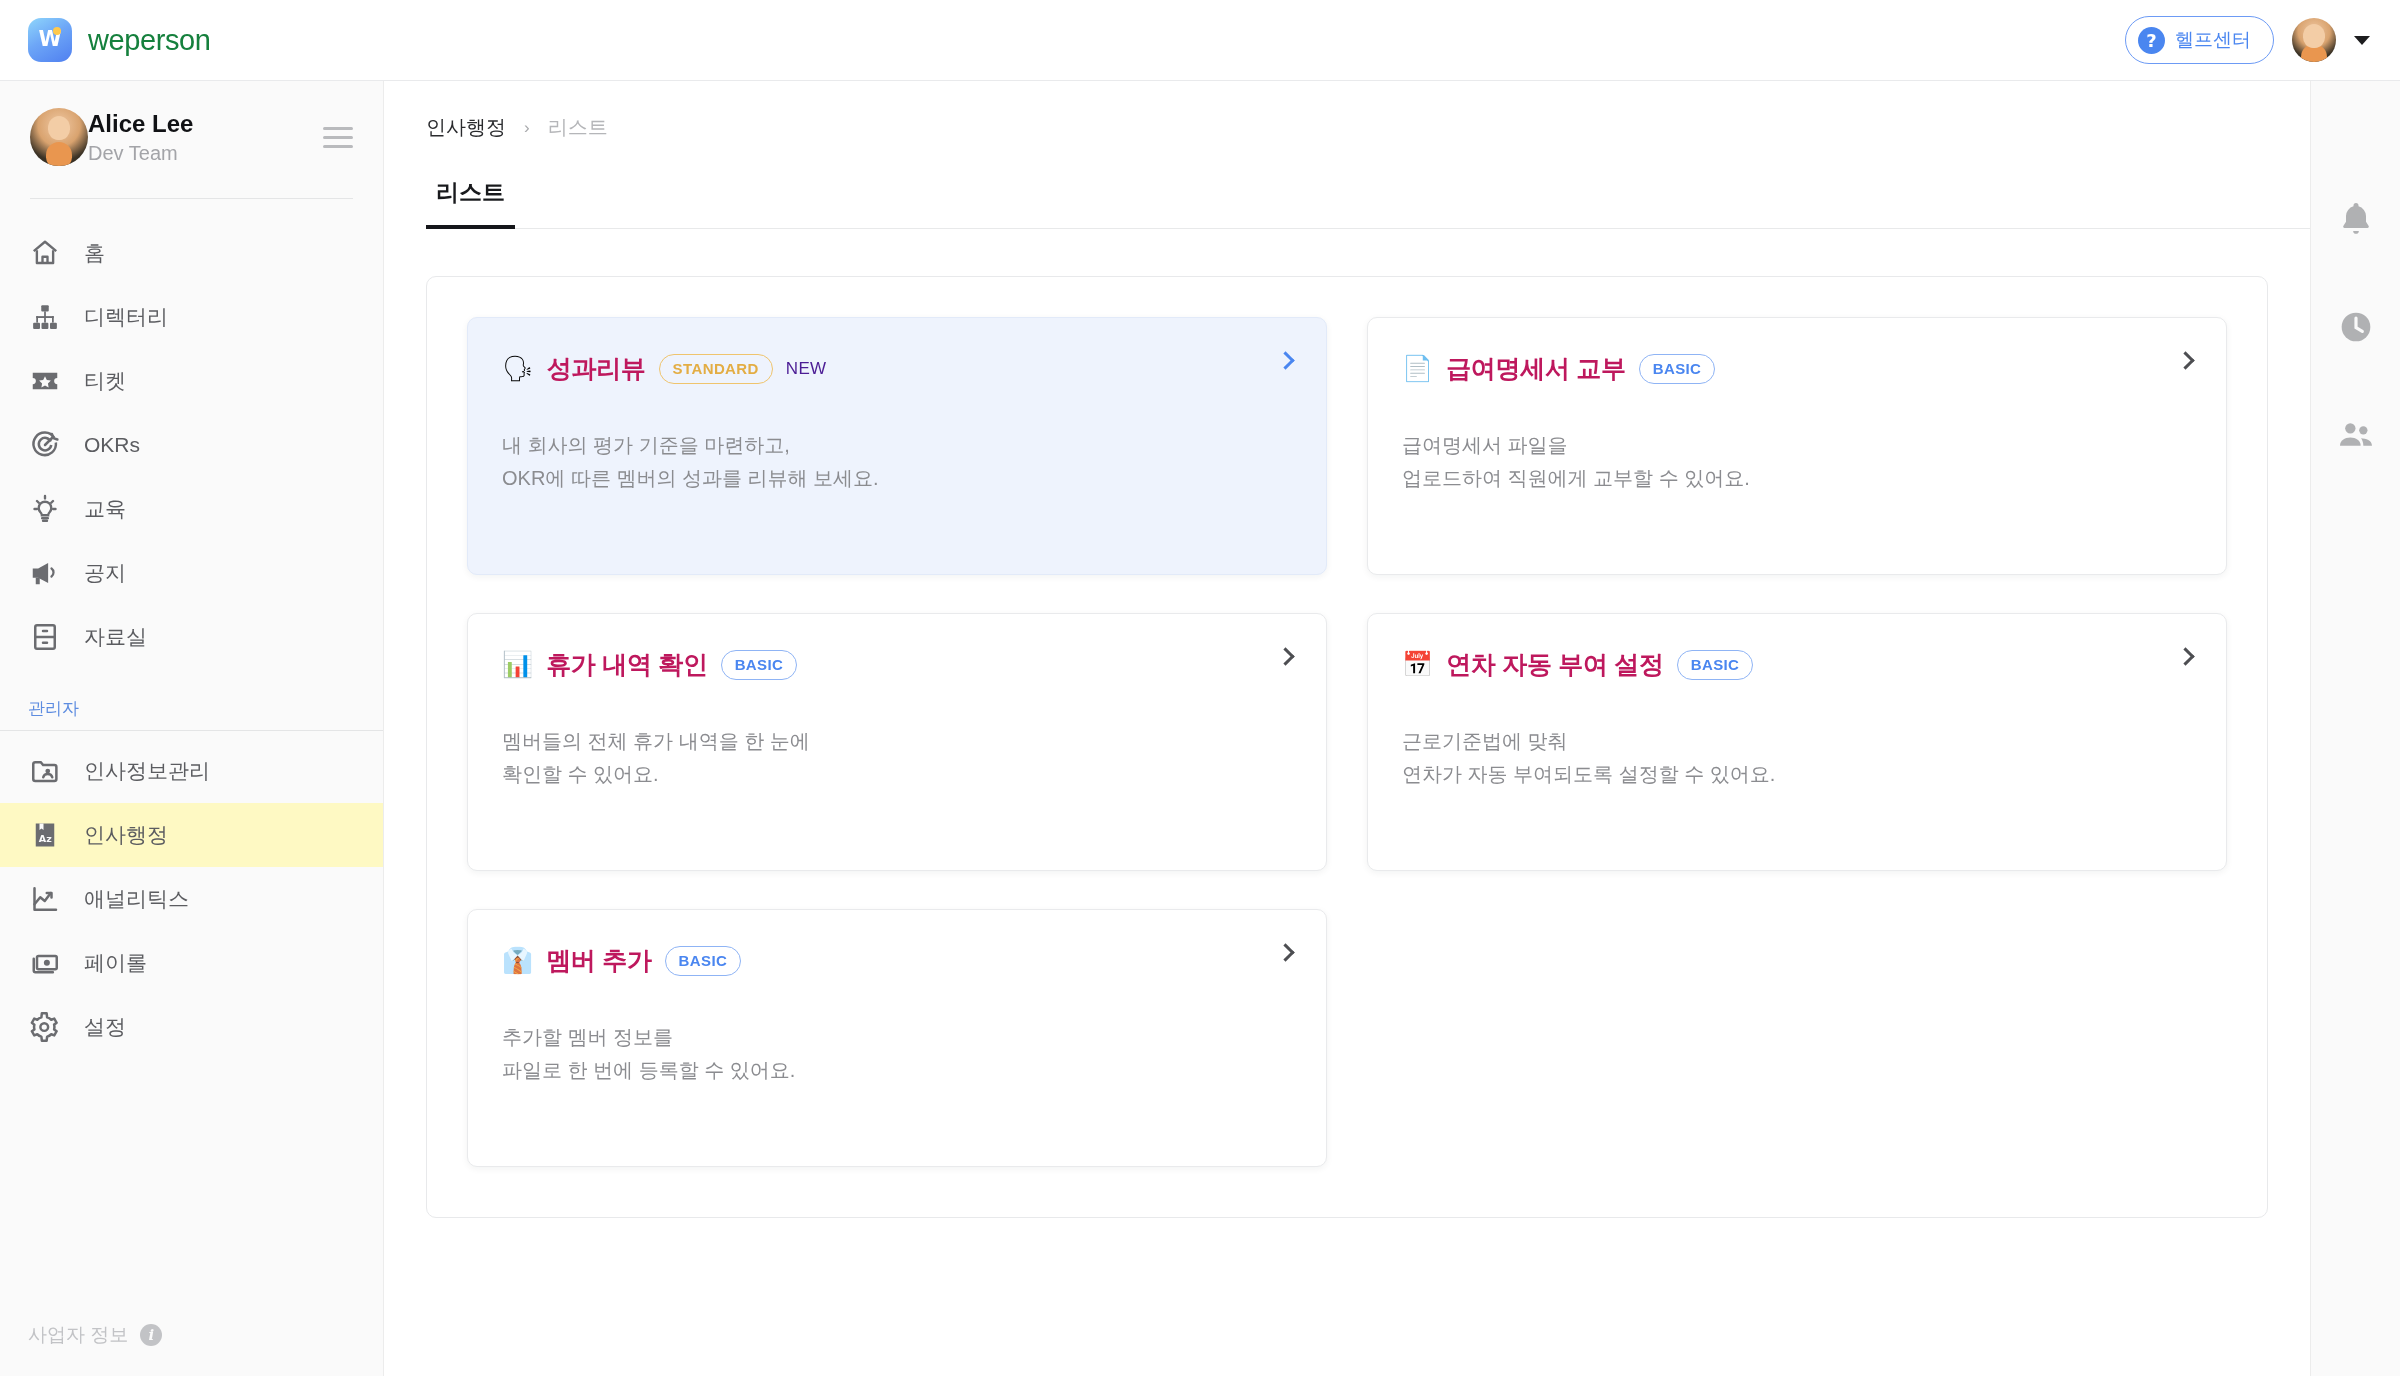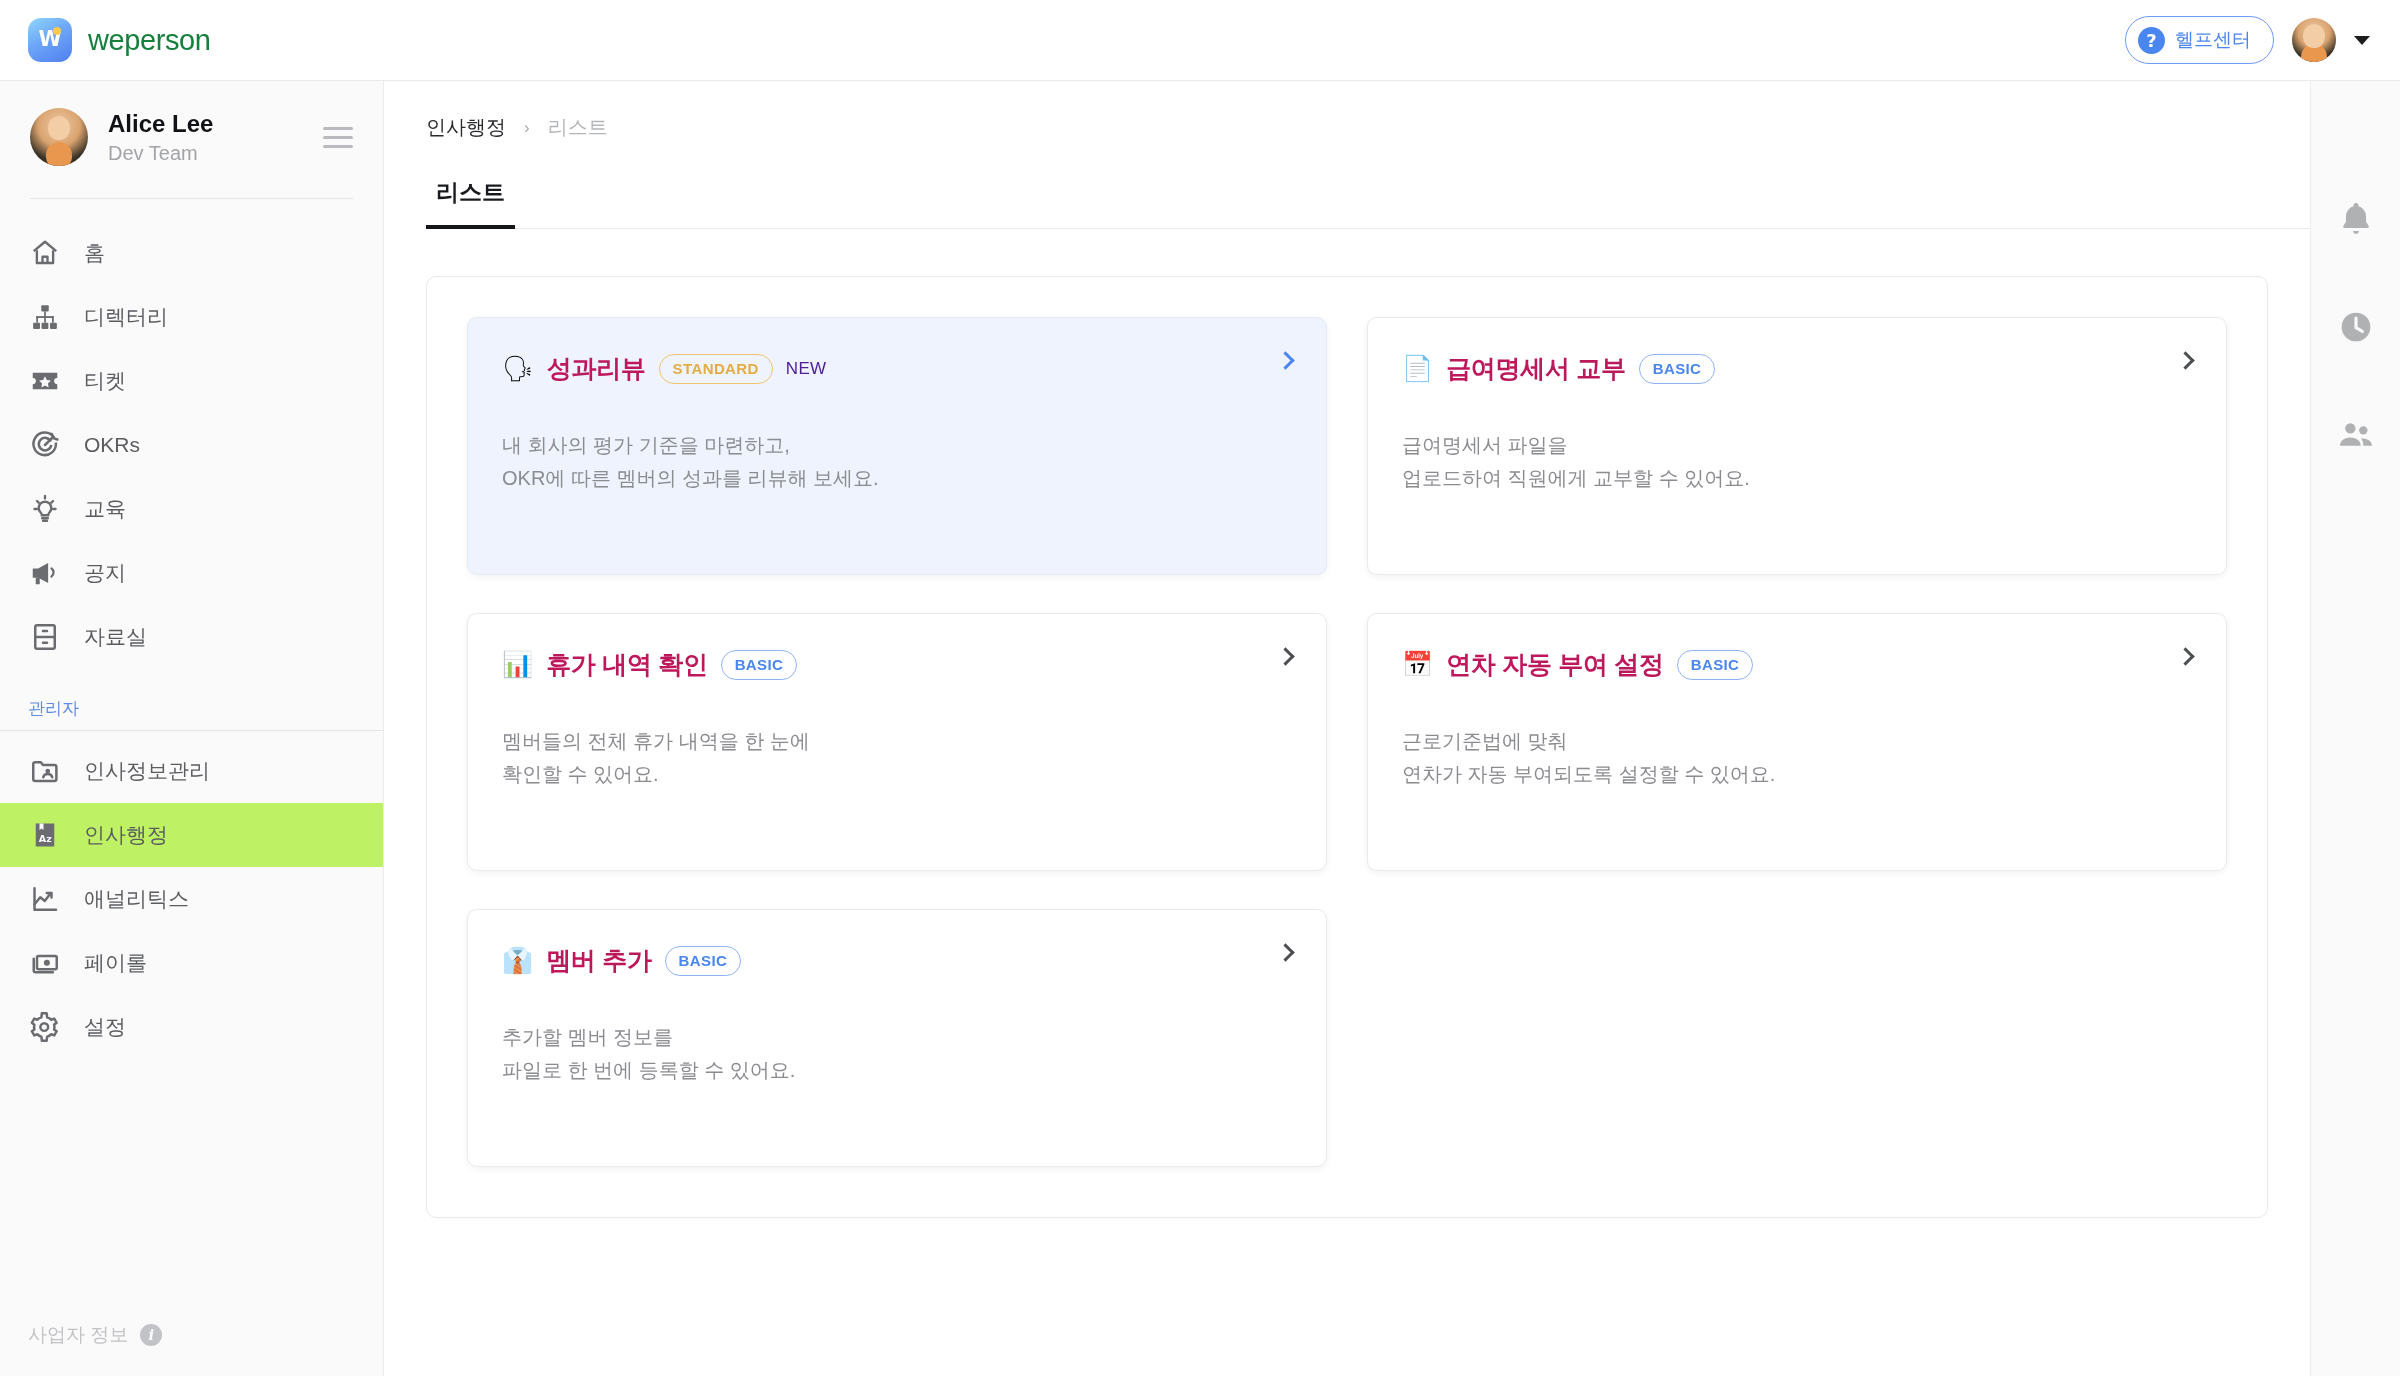--- a/index.html
+++ b/index.html
@@ -85,21 +85,21 @@
 
   
   .sidebar {
     position: absolute; top: 81px; left: 0;
     width: 384px; height: 1295px;
     background: #fafafa;
     border-right: 1px solid #ececec;
     overflow: hidden;
   }
   .side-profile {
-    display: flex; align-items: center; gap: 20px;
+    display: flex; align-items: center; 
     padding: 27px 30px 0 30px;
   }
   .side-profile .avatar { width: 58px; height: 58px; }
   .sp-text { flex: 1 1 auto; }
   .sp-name { font-size: 24px; font-weight: 700; color: #111215; line-height: 1.25; }
   .sp-team { font-size: 20px; color: #a3a4a8; margin-top: 3px; }
   .hamburger { width: 30px; cursor: pointer; }
   .hamburger span {
     display: block; height: 3px; border-radius: 2px;
     background: #b9babd; margin-bottom: 6px;
@@ -109,21 +109,21 @@
     height: 1px; background: #e4e5e6;
     margin: 32px 30px 0 30px;
   }
 
   .nav { margin-top: 22px; }
   .nav-item {
     display: flex; align-items: center; gap: 22px;
     height: 64px; padding-left: 28px;
     cursor: pointer;
   }
-  .nav-item.active { background: #bef264; }
+  .nav-item.active { background: #fef9c3; }
   .nav-label { font-size: 21px; color: #5b5c60; }
   .nav-item.active .nav-label { color: #5b5c60; }
   .nav-ico {
     width: 34px; height: 34px; flex: 0 0 auto;
     display: flex; align-items: center; justify-content: center;
     color: #6b6c70;
   }
   .nav-ico svg { display: block; }
 
   .admin-head {

